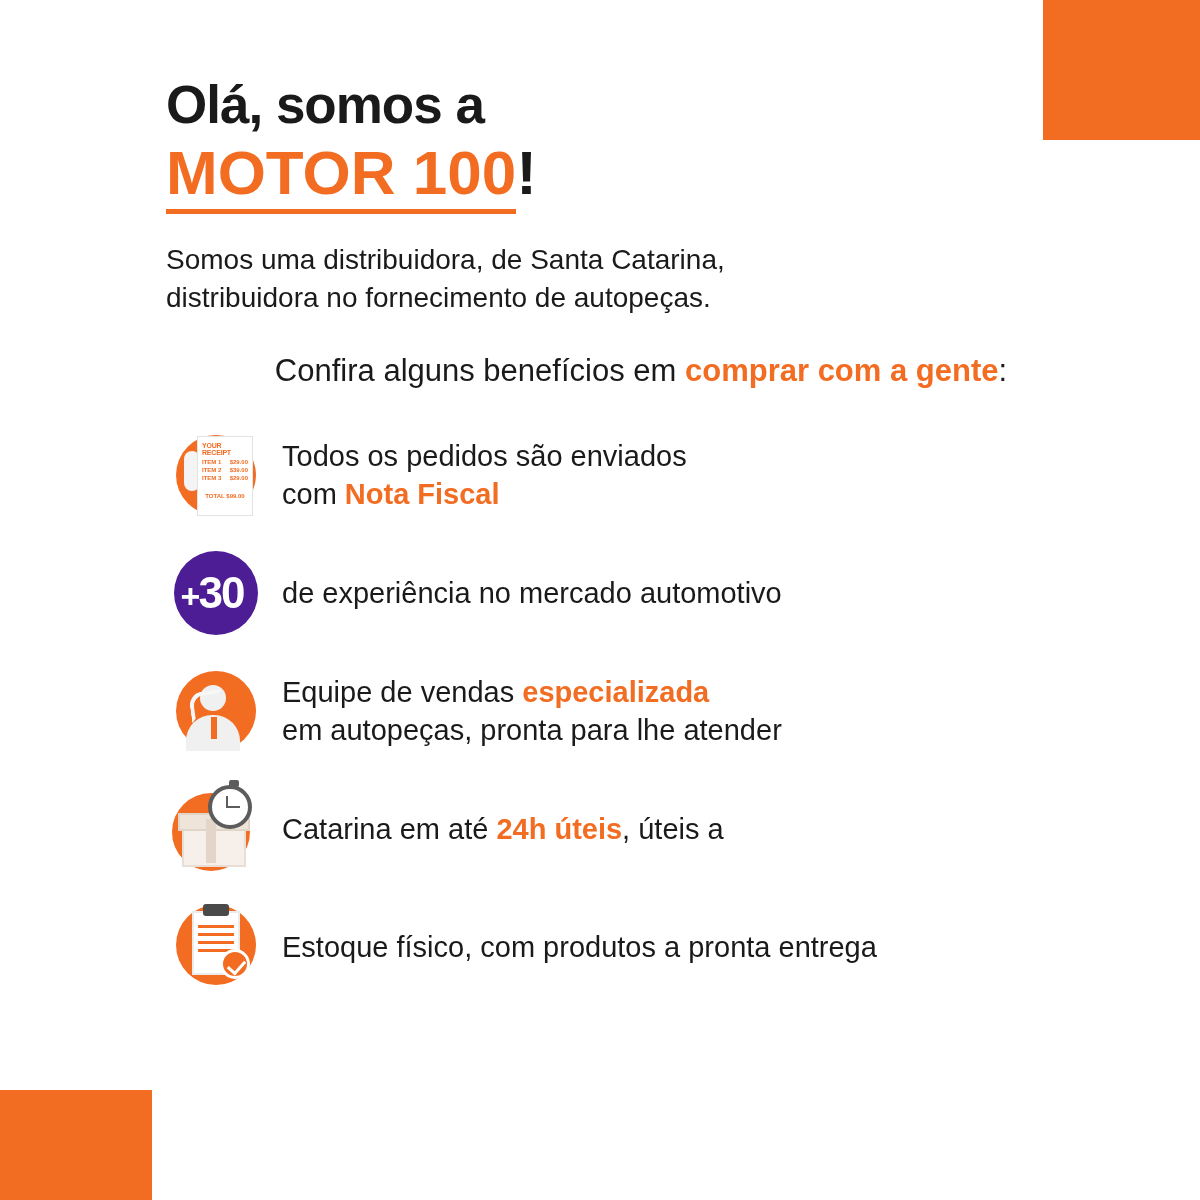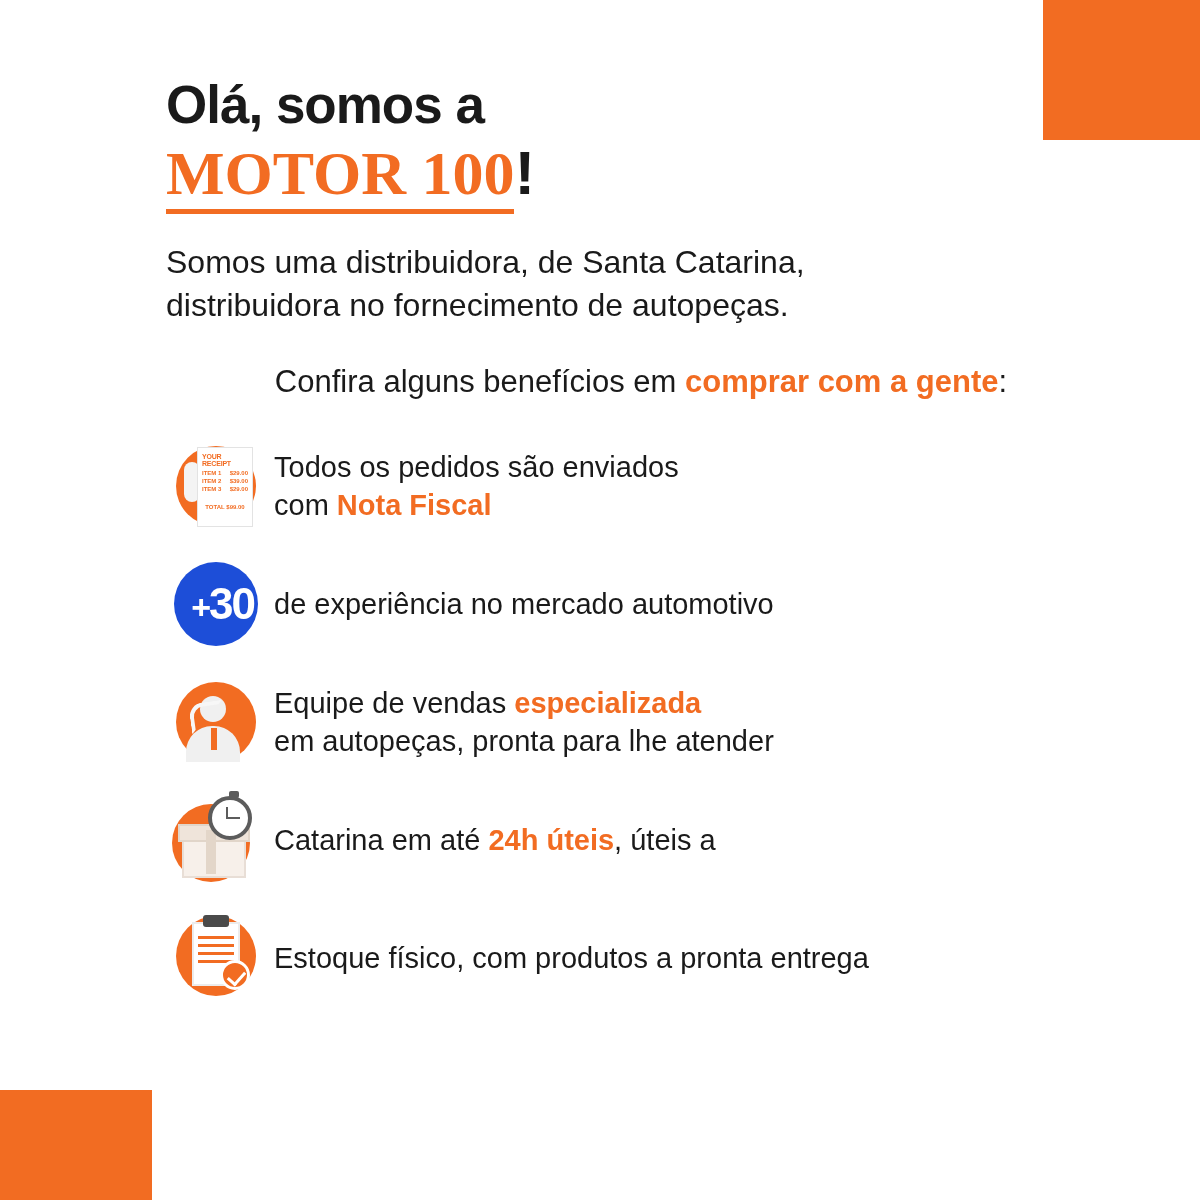--- a/index.html
+++ b/index.html
@@ -59,29 +59,28 @@
     color: #1a1a1a;
     line-height: 1.1;
     margin: 0 0 6px 0;
     white-space: nowrap;
   }
   .headline-2 .brand {
     color: #F26C22;
     border-bottom: 5px solid #F26C22;
     padding-bottom: 2px;
     letter-spacing: 0px;
-    font-family: Liberation Serif, serif;
   }
   .headline-2 .bang {
     color: #1a1a1a;
   }
 
   .intro {
     margin-top: 34px;
-    font-size: 32px;
+    font-size: 28px;
     color: #1a1a1a;
     line-height: 1.35;
     font-weight: normal;
   }
   .benefits-line {
     margin-top: 34px;
     font-size: 31px;
     color: #1a1a1a;
     line-height: 1.3;
     text-align: center;
@@ -92,20 +91,21 @@
   }
 
   .list {
     margin-top: 36px;
   }
   .item {
     display: flex;
     align-items: center;
     margin-bottom: 22px;
     min-height: 96px;
+    gap: 8px;
   }
   .icon-box {
     width: 100px;
     min-width: 100px;
     height: 96px;
     display: flex;
     align-items: center;
     justify-content: center;
     position: relative;
   }
@@ -118,24 +118,24 @@
   .item-text .hl {
     color: #F26C22;
     font-weight: bold;
   }
 
   
   .circle {
     width: 84px;
     height: 84px;
     border-radius: 50%;
-    background: #1d4ed8;
+    background: #4c1d95;
     display: flex;
     align-items: center;
-    justify-content: flex-end;
+    justify-content: center;
     position: relative;
   }
   .badge-30 {
     color: #ffffff;
     font-size: 44px;
     font-weight: bold;
     letter-spacing: -2px;
     position: relative;
     left: -4px;
   }

